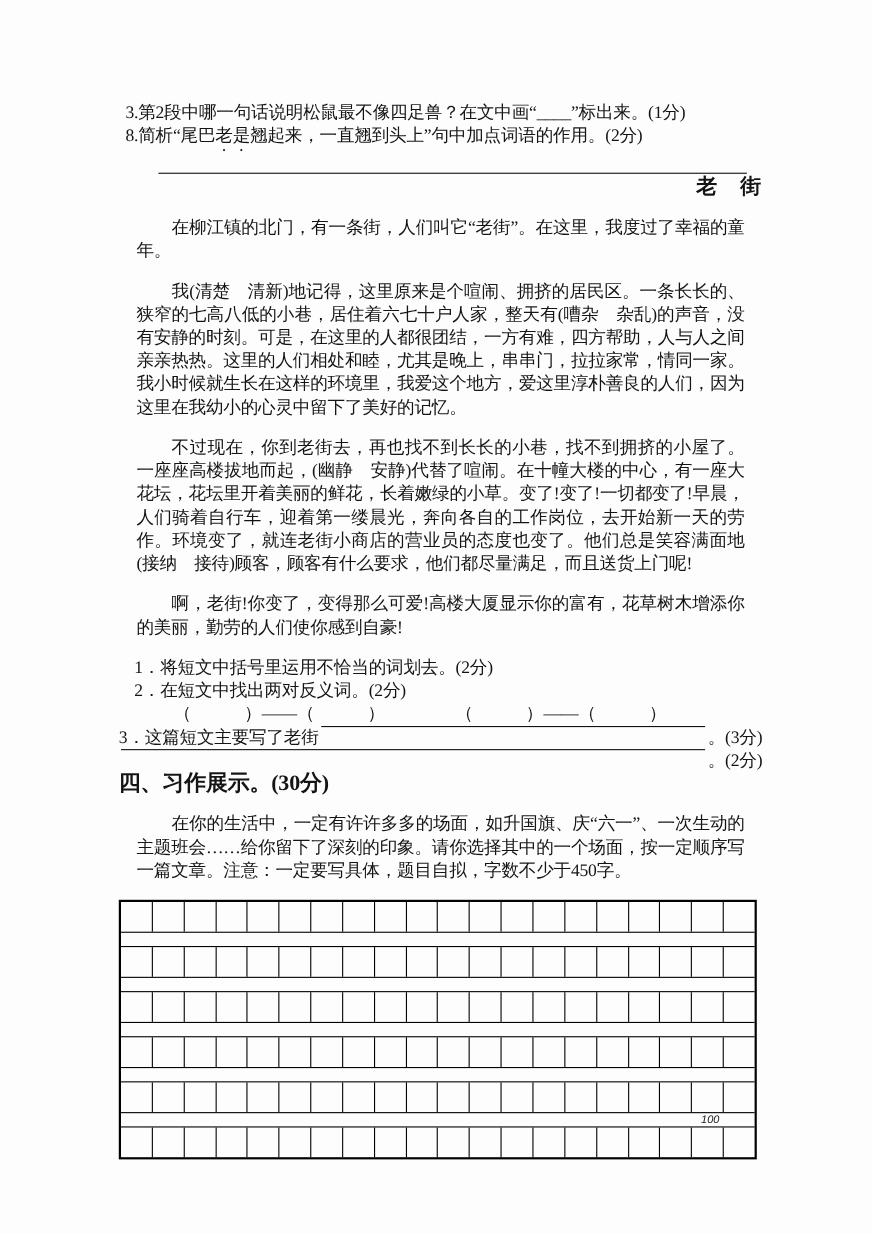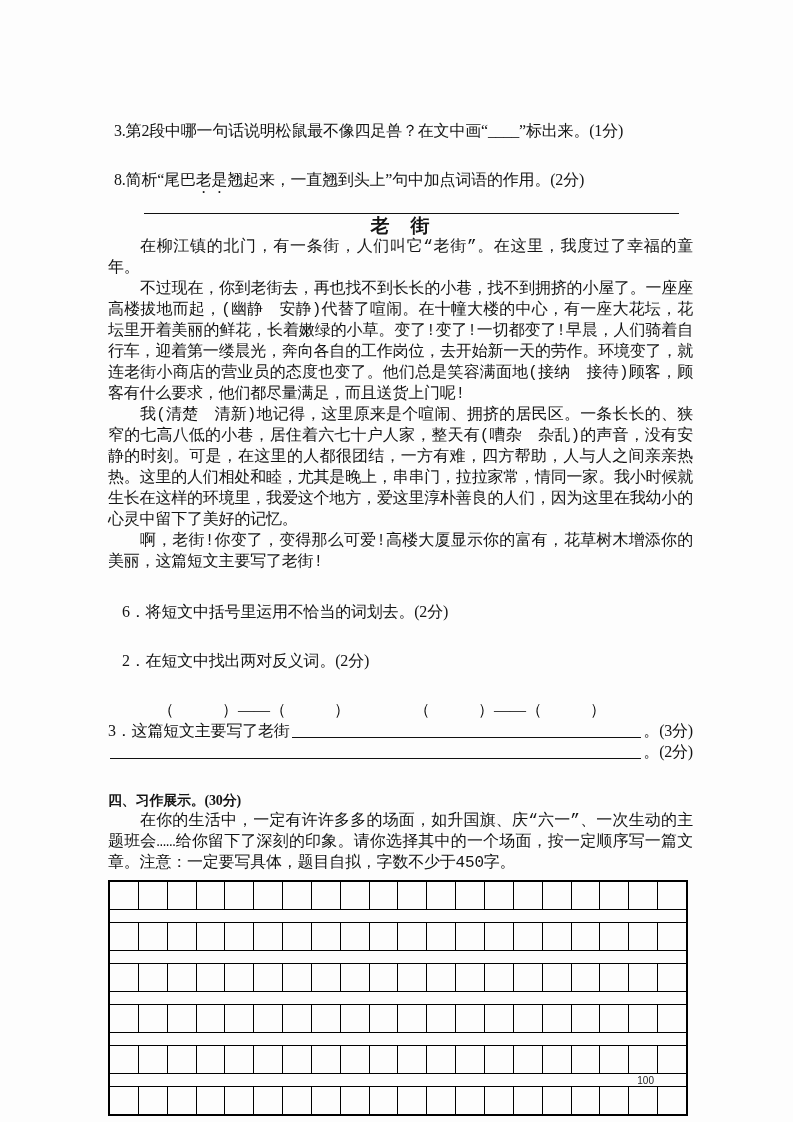--- a/index.html
+++ b/index.html
@@ -5,48 +5,48 @@
   html,body { margin:0; padding:0; background:#e9e9e9; }
   .page {
     position:relative; width:793px; height:1122px; margin:0 auto;
     background:#fdfdfd; color:#141414; overflow:hidden;
     font-family:"Liberation Serif","DejaVu Serif",serif;
   }
   .content {
     position:absolute; left:108px; top:92px; width:585px;
     font-size:16px; line-height:21px; letter-spacing:-0.2px;
   }
-  .line { white-space:normal;margin-top:28px; }
+  .line { white-space:normal; }
   .q-indent { padding-left:6px; }
   .answer-rule {
     height:0; border-bottom:1.6px solid #111;
     margin:16px 14px 0 36px;
   }
   .sec2-heading { margin-top:22px; padding-left:12px; }
   .passage-title {
-    text-align:center; font-weight:bold; font-size:19px;
+    text-align:right; font-weight:bold; font-size:19px;
     line-height:23px; letter-spacing:1px;
   }
-  .para { margin:0; text-indent:2em; text-align:justify;font-family:Liberation Mono, monospace; }
+  .para { margin:16px; text-indent:2em; text-align:justify; }
   .q1-indent { padding-left:14px; }
   .blanks-line { white-space:pre; padding-left:50px; letter-spacing:0; }
-  .q-flex { display:flex; align-items:flex-end; }
+  .q-flex { display:flex; }
   .q-flex .txt { white-space:nowrap; }
   .blank {
     flex:1 1 auto; height:0; border-bottom:1.3px solid #111;
     margin:0 2px 3px 2px; min-width:24px;
   }
-  .sec4-heading { font-weight:bold; font-size:14px; }
+  .sec4-heading { font-weight:bold; font-size:20px; }
   .em-dot {
     -webkit-text-emphasis:filled dot; text-emphasis:filled dot;
     -webkit-text-emphasis-position:under right; text-emphasis-position:under right;
   }
   .writing-grid {
     width:580px; margin-top:6px;
-    border:2px solid #000; box-sizing:border-box;
+    border:2px solid #000; box-sizing:border-box;font-style:italic;
   }
   .grid-cells { display:flex; height:27px; border-bottom:1.5px solid #000; }
   .writing-grid > .grid-cells:last-child { border-bottom:none; }
   .grid-cell { flex:1 1 0; border-right:1.5px solid #000; }
   .grid-cells .grid-cell:last-child { border-right:none; }
   .grid-spacer { height:12px; border-bottom:1.5px solid #000; position:relative; }
   .grid-marker {
     position:absolute; right:32px; bottom:0;
     font-size:10px; line-height:11px; letter-spacing:0;
     font-family:"Liberation Sans","DejaVu Sans",sans-serif; color:#1c1c1c;
@@ -61,25 +61,25 @@
     <div class="line q-indent">3.第2段中哪一句话说明松鼠最不像四足兽？在文中画“____”标出来。(1分)</div>
 
     <div class="line q-indent"><span class="txt">8.简析“尾巴</span><span class="em-dot">老是</span><span class="txt">翘起来，一直翘到头上”句中加点词语的作用。(2分)</span></div>
 
     <div class="answer-rule"></div>
 
 
     <div class="passage-title">老　街</div>
 
     <p class="para">在柳江镇的北门，有一条街，人们叫它“老街”。在这里，我度过了幸福的童年。</p>
+    <p class="para">我(清楚　清新)地记得，这里原来是个喧闹、拥挤的居民区。一条长长的、狭窄的七高八低的小巷，居住着六七十户人家，整天有(嘈杂　杂乱)的声音，没有安静的时刻。可是，在这里的人都很团结，一方有难，四方帮助，人与人之间亲亲热热。这里的人们相处和睦，尤其是晚上，串串门，拉拉家常，情同一家。我小时候就生长在这样的环境里，我爱这个地方，爱这里淳朴善良的人们，因为这里在我幼小的心灵中留下了美好的记忆。</p>
     <p class="para">不过现在，你到老街去，再也找不到长长的小巷，找不到拥挤的小屋了。一座座高楼拔地而起，(幽静　安静)代替了喧闹。在十幢大楼的中心，有一座大花坛，花坛里开着美丽的鲜花，长着嫩绿的小草。变了!变了!一切都变了!早晨，人们骑着自行车，迎着第一缕晨光，奔向各自的工作岗位，去开始新一天的劳作。环境变了，就连老街小商店的营业员的态度也变了。他们总是笑容满面地(接纳　接待)顾客，顾客有什么要求，他们都尽量满足，而且送货上门呢!</p>
-    <p class="para">我(清楚　清新)地记得，这里原来是个喧闹、拥挤的居民区。一条长长的、狭窄的七高八低的小巷，居住着六七十户人家，整天有(嘈杂　杂乱)的声音，没有安静的时刻。可是，在这里的人都很团结，一方有难，四方帮助，人与人之间亲亲热热。这里的人们相处和睦，尤其是晚上，串串门，拉拉家常，情同一家。我小时候就生长在这样的环境里，我爱这个地方，爱这里淳朴善良的人们，因为这里在我幼小的心灵中留下了美好的记忆。</p>
-    <p class="para">啊，老街!你变了，变得那么可爱!高楼大厦显示你的富有，花草树木增添你的美丽，这篇短文主要写了老街!</p>
-
-    <div class="line q1-indent">6．将短文中括号里运用不恰当的词划去。(2分)</div>
+    <p class="para">啊，老街!你变了，变得那么可爱!高楼大厦显示你的富有，花草树木增添你的美丽，勤劳的人们使你感到自豪!</p>
+
+    <div class="line q1-indent">1．将短文中括号里运用不恰当的词划去。(2分)</div>
     <div class="line q1-indent">2．在短文中找出两对反义词。(2分)</div>
     <div class="line blanks-line">（　　　）——（　　　）　　　　（　　　）——（　　　）</div>
 
     <div class="q-flex">
         <span class="txt">3．这篇短文主要写了老街</span>
         <span class="blank"></span>
         <span class="txt">。(3分)</span>
       </div>
 
 

